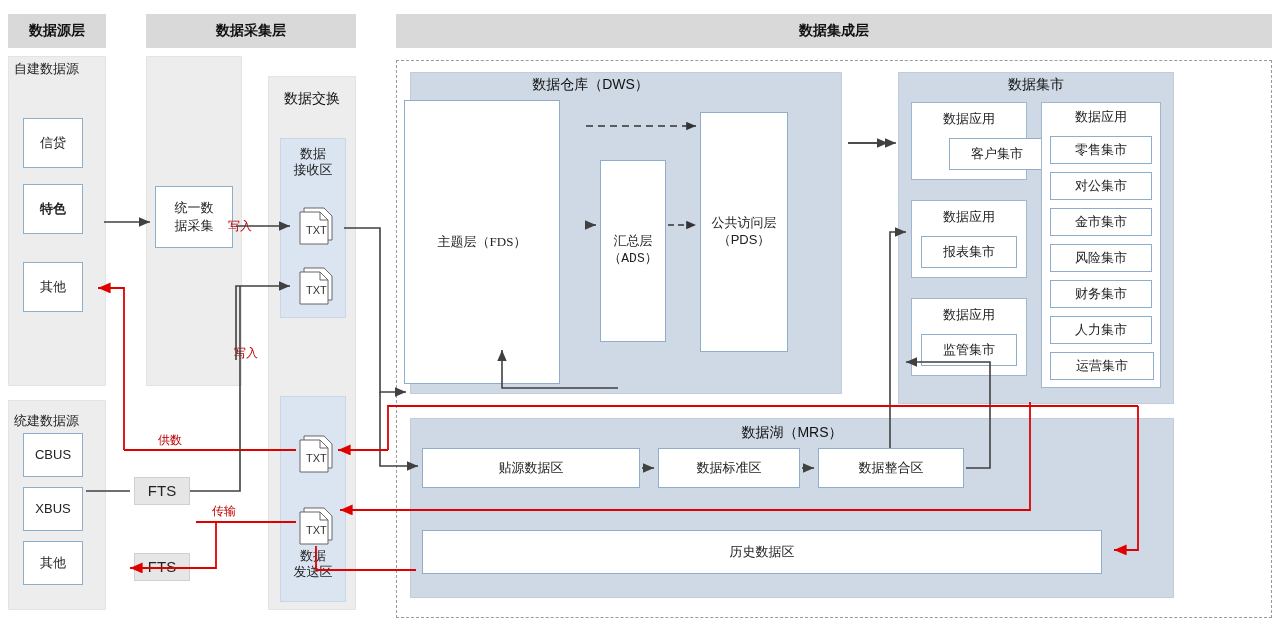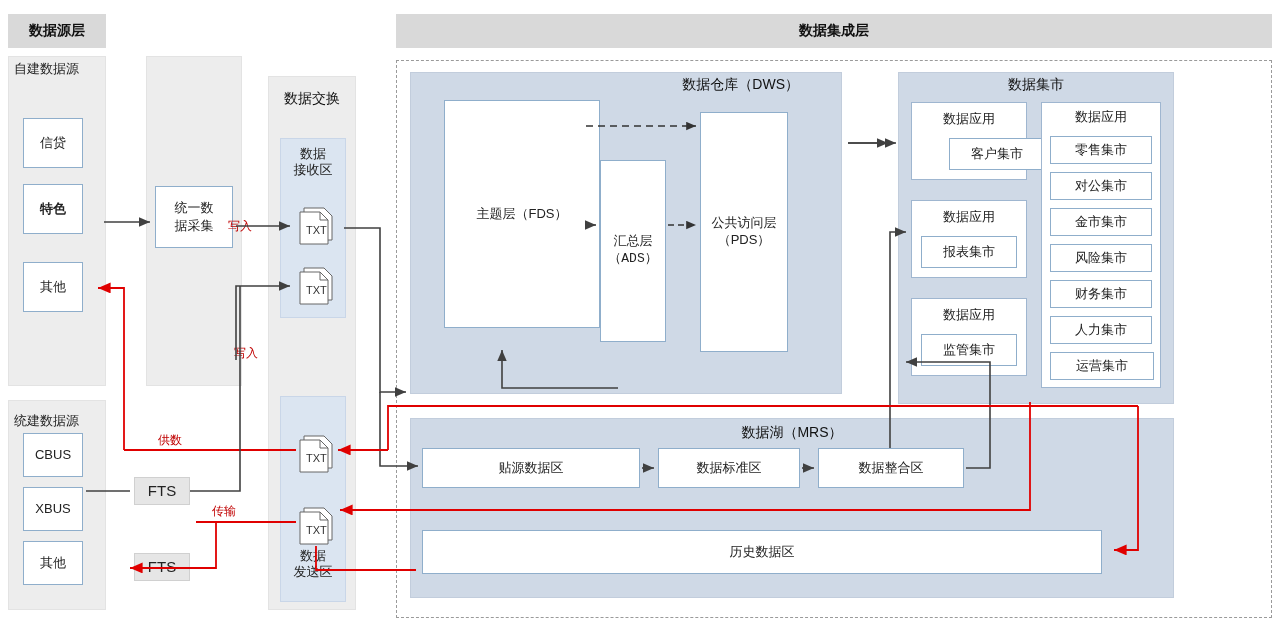--- a/index.html
+++ b/index.html
@@ -98,20 +98,21 @@
     pointer-events: none;
   }
 </style>
 </head>
 <body>
 
 <div id="root">
 
   <div class="abs col-header" style="left:8px; top:14px; width:98px; height:34px;">数据源层</div>
 
+  <div class="abs col-header" style="left:146px; top:14px; width:210px; height:34px;">数据采集层</div>
 
   <div class="abs col-header" style="left:396px; top:14px; width:876px; height:34px;">数据集成层</div>
 
   <div class="abs panel-gray" style="left:8px; top:56px; width:98px; height:330px;"></div>
   <div class="abs left-title" style="left:8px; top:60px; width:98px; height:18px;">自建数据源</div>
 
   <div class="abs node-white box-label" style="left:23px; top:118px; width:60px; height:50px;">信贷</div>
   <div class="abs node-white box-label" style="left:23px; top:184px; width:60px; height:50px;font-weight:bold;">特色</div>
   <div class="abs node-white box-label" style="left:23px; top:262px; width:60px; height:50px;">其他</div>
 
@@ -169,23 +170,23 @@
       <text x="12" y="28" font-size="11" font-family="Liberation Sans, sans-serif" fill="#333">TXT</text>
     </svg>
   </div>
 
   <div class="abs node-gray box-label" style="left:134px; top:477px; width:56px; height:28px; font-size:15px;">FTS</div>
   <div class="abs node-gray box-label" style="left:134px; top:553px; width:56px; height:28px; font-size:15px;">FTS</div>
 
   <div class="abs dashed-region" style="left:396px; top:60px; width:876px; height:558px;"></div>
 
   <div class="abs panel-blue" style="left:410px; top:72px; width:432px; height:322px;"></div>
-  <div class="abs section-title" style="left:430px; top:76px; width:369px; height:20px;text-align:right;">数据仓库（DWS）</div>
-
-  <div class="abs node-white box-label" style="left:444px; top:100px; width:156px; height:228px;">主题层（FDS）</div>
+  <div class="abs section-title" style="left:406px; top:76px; width:369px; height:20px;">数据仓库（DWS）</div>
+
+  <div class="abs node-white box-label" style="left:404px; top:100px; width:156px; height:284px;font-family:Liberation Serif, serif;">主题层（FDS）</div>
   <div class="abs node-white box-label" style="left:600px; top:160px; width:66px; height:182px; white-space:pre-line; line-height:1.3;font-family:Liberation Mono, monospace;">汇总层
 （ADS）</div>
   <div class="abs node-white box-label" style="left:700px; top:112px; width:88px; height:240px; white-space:pre-line; line-height:1.3;">公共访问层
 （PDS）</div>
 
   <div class="abs panel-blue" style="left:898px; top:72px; width:276px; height:332px;"></div>
   <div class="abs section-title" style="left:898px; top:76px; width:276px; height:20px;">数据集市</div>
 
   <div class="abs panel-white" style="left:911px; top:102px; width:116px; height:78px;"></div>
   <div class="abs small-title" style="left:911px; top:110px; width:116px; height:18px;">数据应用</div>

